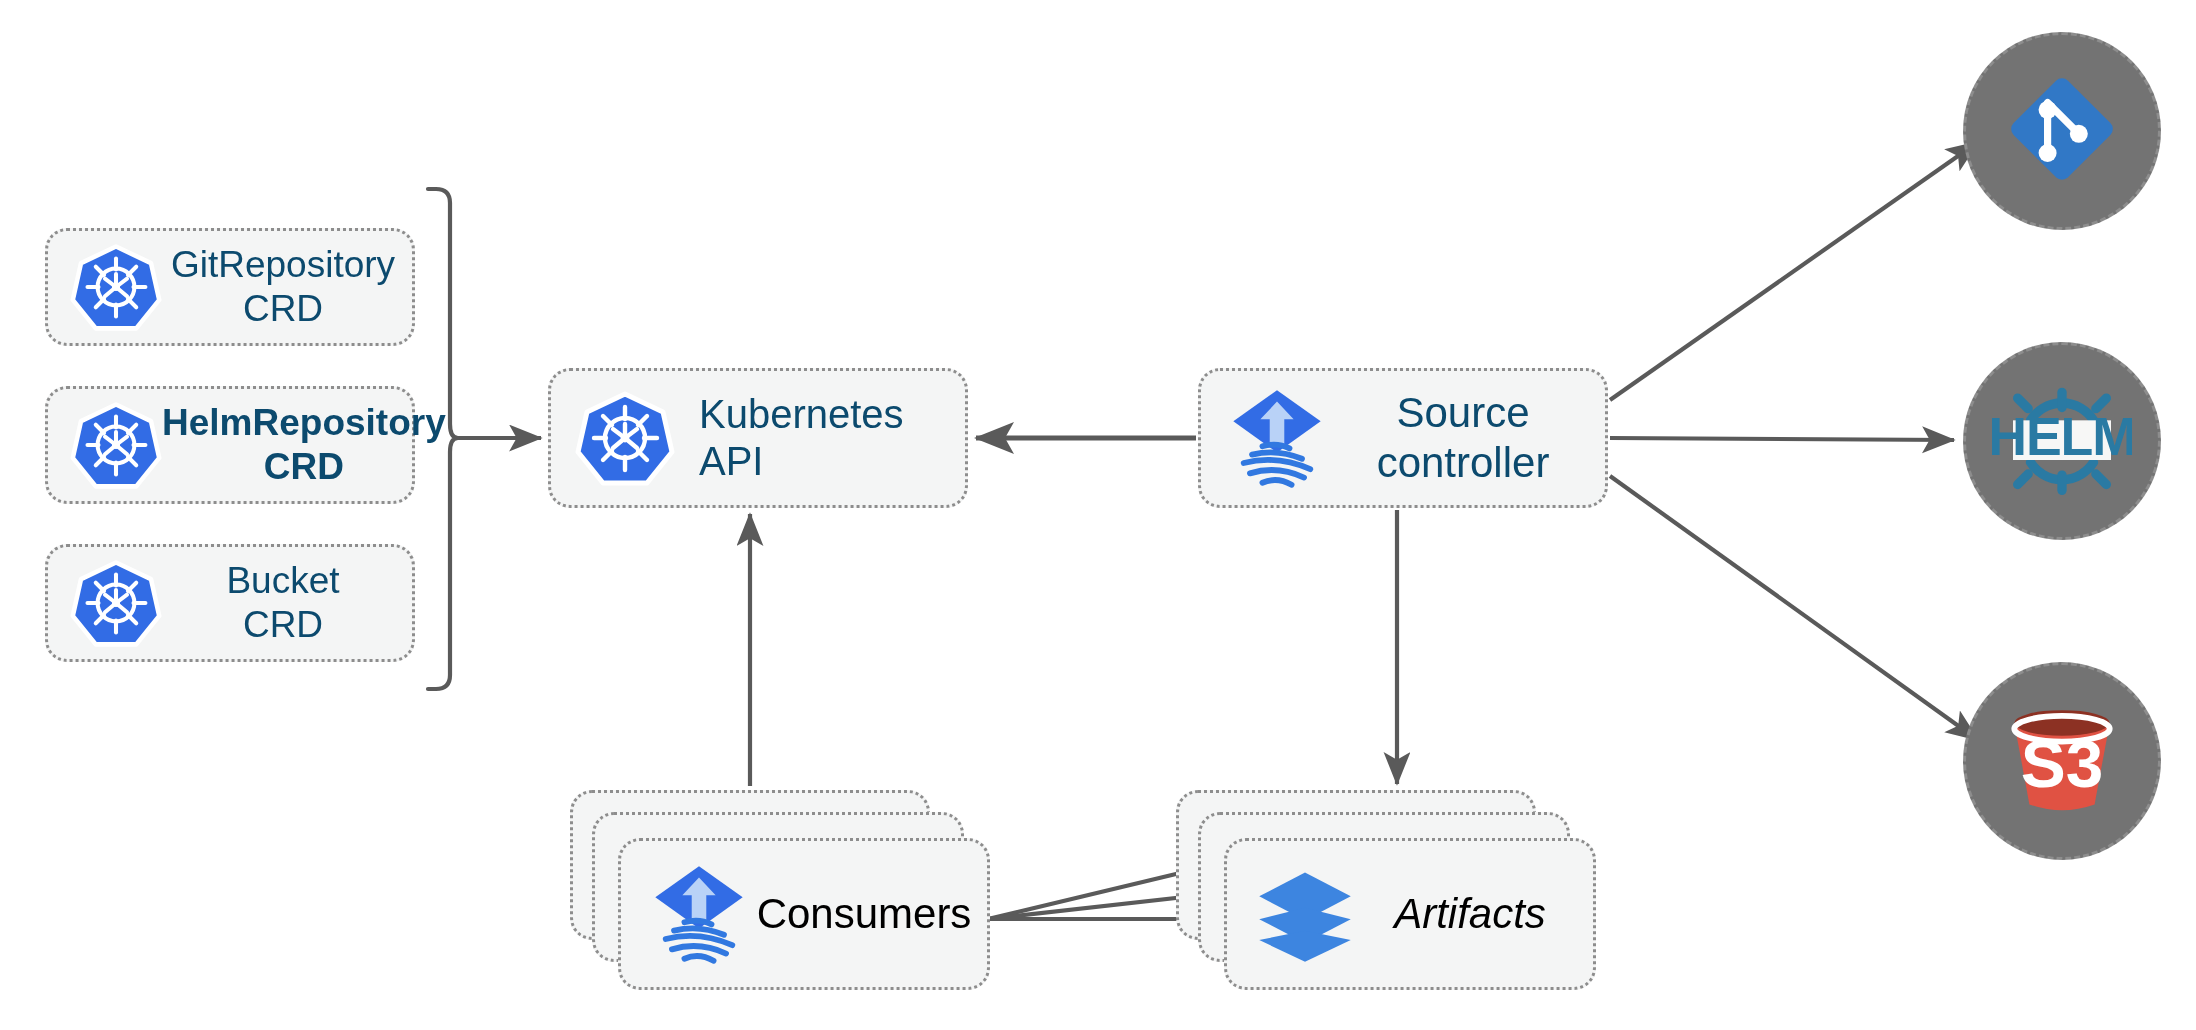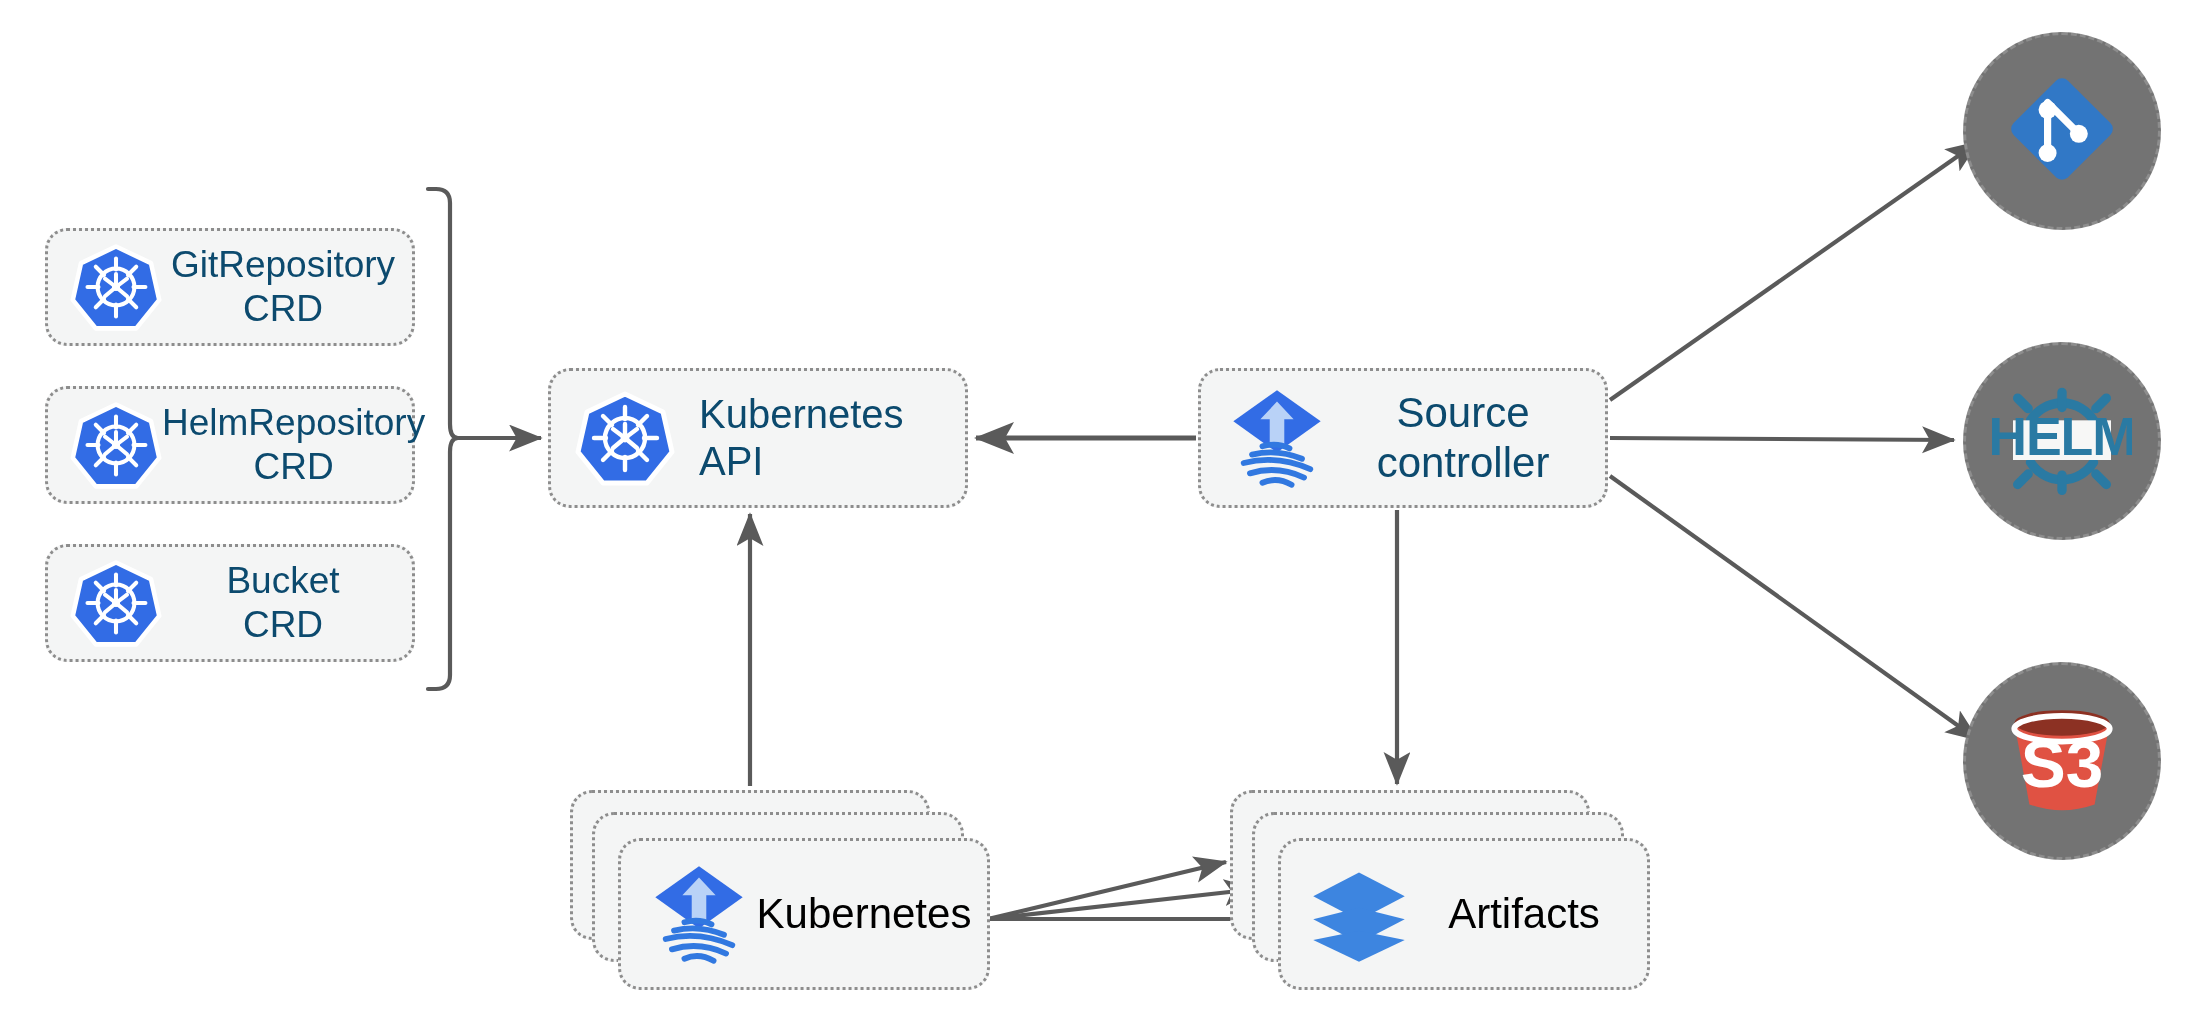--- a/index.html
+++ b/index.html
@@ -32,21 +32,21 @@
   .card .ico{
     flex:0 0 auto;
     display:flex;align-items:center;justify-content:center;
   }
 
   
   .crd{left:45px;width:370px;height:118px;padding-left:22px;}
   .crd .ico{width:92px;height:92px;}
   .crd .label{font-size:37px;}
   #crd0{top:228px;}
-  #crd1{top:386px;}
+  #crd1{top:386px;font-weight:bold;}
   #crd2{top:544px;justify-content:space-between;}
 
   
   #k8s-api{left:548px;top:368px;width:420px;height:140px;padding-left:24px;}
   #k8s-api .ico{width:100px;height:100px;}
   #k8s-api .label{font-size:40px;text-align:left;padding-left:24px;}
 
   #source-controller{left:1198px;top:368px;width:410px;height:140px;padding-left:24px;}
   #source-controller .ico{width:104px;height:104px;}
   #source-controller .label{font-size:42px;}
@@ -65,21 +65,21 @@
     background:#f4f5f5;
     border:3px dotted #8d8d8d;
     border-radius:22px;
     box-sizing:border-box;
     display:flex;align-items:center;padding-left:26px;
   }
   .stack-front .label{font-size:42px;color:#000;flex:1;text-align:center;padding-right:10px;}
   .stack-front .ico{flex:0 0 auto;display:flex;align-items:center;justify-content:center;width:104px;height:104px;}
 
   #consumers-stack{left:570px;top:790px;width:420px;height:200px;}
-  #artifacts-stack{left:1230px;top:790px;width:420px;height:200px;}
+  #artifacts-stack{left:1176px;top:790px;width:420px;height:200px;font-style:italic;}
 
   
   .circle{
     position:absolute;
     width:198px;height:198px;
     border-radius:50%;
     background:#737373;
     border:3px dashed #8d8d8d;
     box-sizing:border-box;
     display:flex;align-items:center;justify-content:center;
@@ -277,21 +277,21 @@
           <path d="M50,15 L66,32 L57,32 L57,56 L43,56 L43,32 L34,32 Z" fill="#b9d2f7"></path>
           <g stroke="#3178e0" stroke-width="5.6" fill="none" stroke-linecap="round">
             <path d="M36,58 Q50,54 62,60"></path>
             <path d="M26,66 Q50,60 74,70"></path>
             <path d="M18,74 Q50,66 82,80"></path>
             <path d="M24,84 Q50,76 76,88"></path>
             <path d="M36,93 Q50,87 64,95"></path>
           </g>
         </svg>
       </span>
-      <span class="label">Kubernetes</span>
+      <span class="label">Consumers</span>
     </div>
   </div>
 
   <div class="stackwrap" id="artifacts-stack">
     <div class="stack-back" style="left:0px;top:0px;width:360px;height:150px;"></div>
     <div class="stack-back" style="left:22px;top:22px;width:372px;height:150px;"></div>
     <div class="stack-front" style="left:48px;top:48px;width:372px;height:152px;">
       <span class="ico">
         <svg width="104" height="104" viewBox="0 0 100 100">
           <polygon points="50,10 94,33 50,56 6,33" fill="#3d85e0"></polygon>

